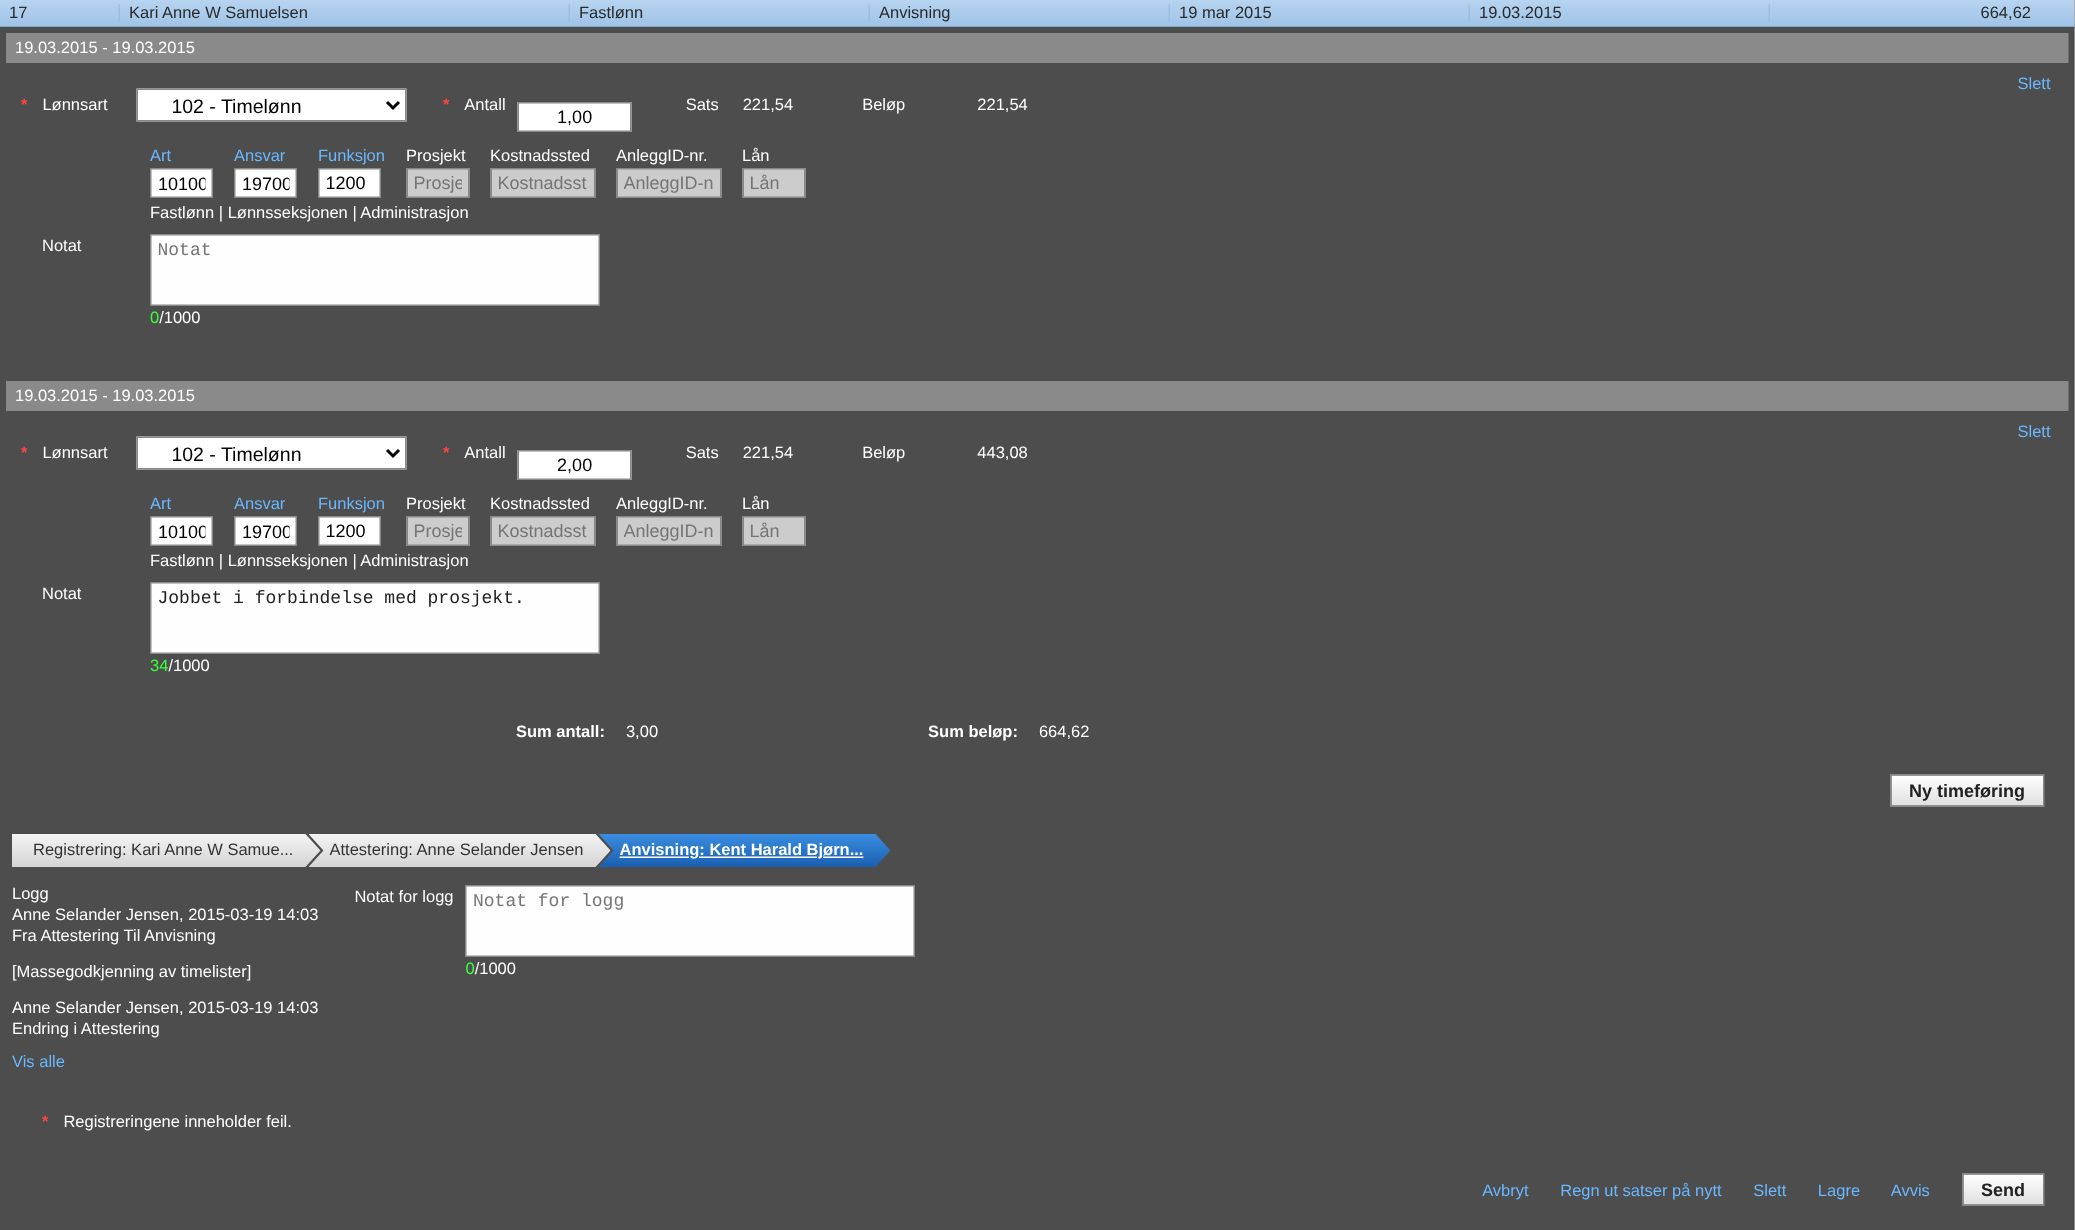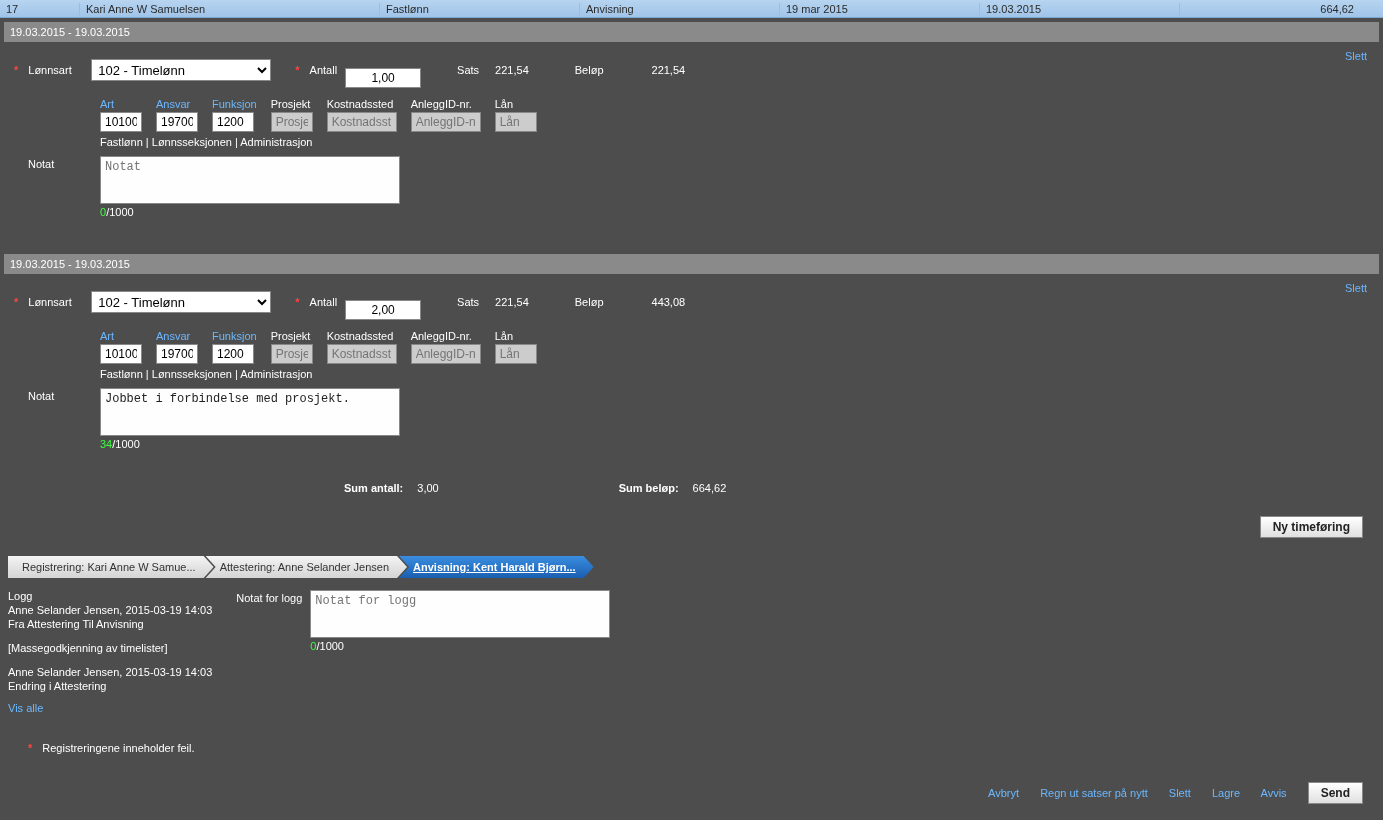--- a/index.html
+++ b/index.html
@@ -41,21 +41,21 @@
     background: #4d4d4d;
     padding: 10px 10px 18px 10px;
     position: relative;
   }
   .row { display: flex; align-items: center; gap: 8px; margin-bottom: 10px; }
   .ast { color: #ff4444; font-weight: bold; margin-right: 2px; }
   .label { color: #ffffff; font-size: 11px; white-space: nowrap; }
   .label-link { color: #6bb8ff; font-size: 11px; white-space: nowrap; }
   select {
     font-size: 13px;
-    padding: 1px 2px;
+    padding: 1px 18px;
     background: #ffffff;
     border: 1px solid #888;
     height: 22px;
     min-width: 180px;
   }
   input[type="text"] {
     font-size: 12px;
     padding: 2px 4px;
     border: 1px solid #888;
     height: 20px;

